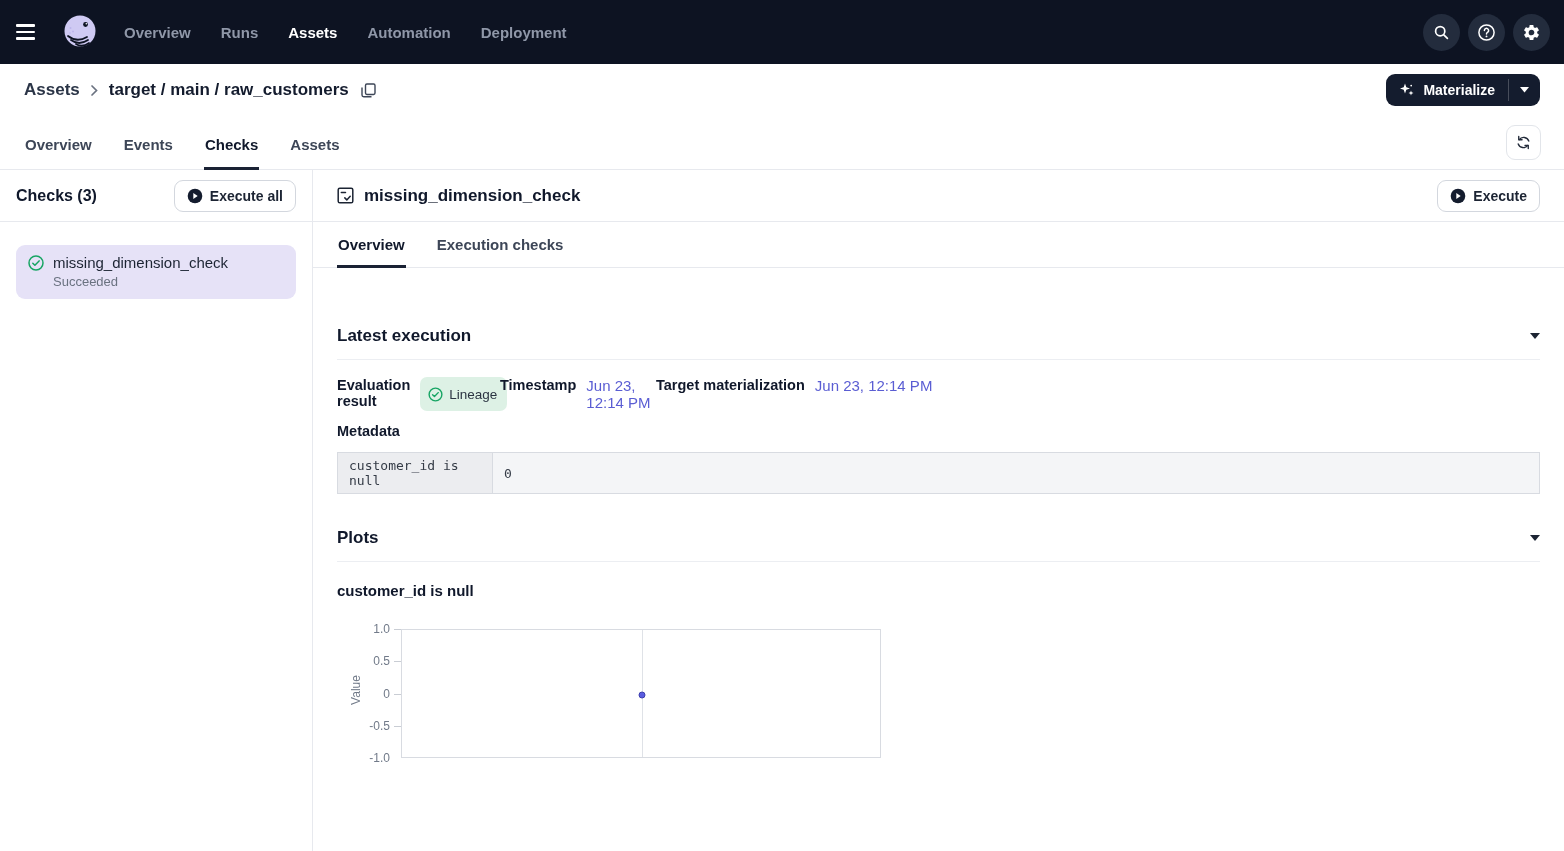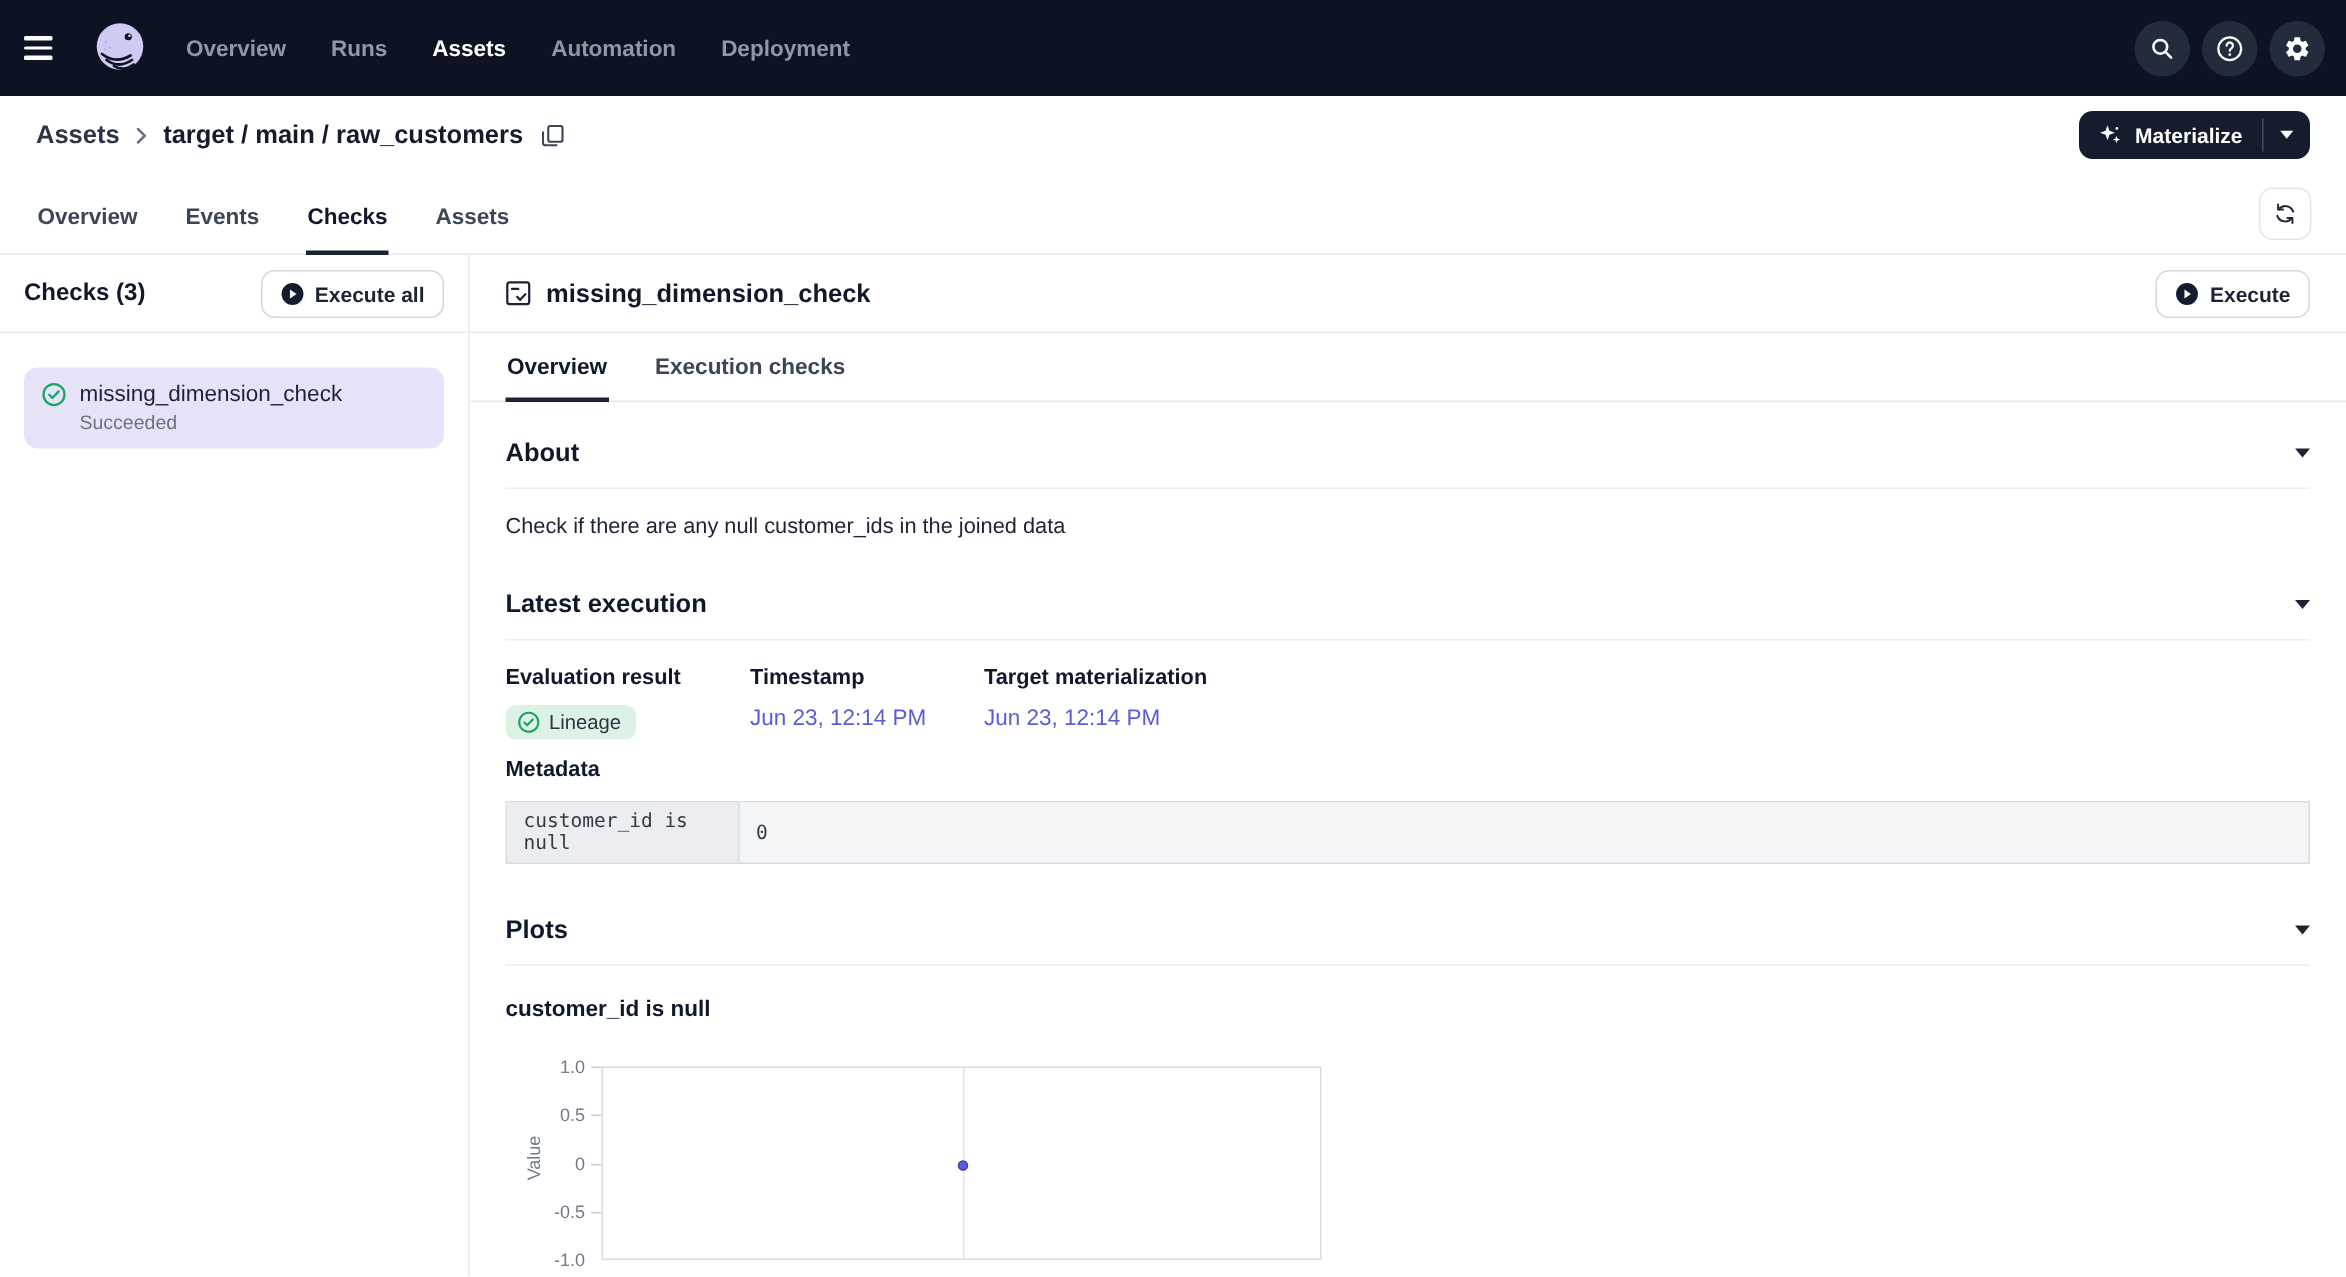--- a/index.html
+++ b/index.html
@@ -63,21 +63,21 @@
   .itab.disabled { color:#9aa3b0; }
   .scrollarea { flex:1; padding:24px; overflow:hidden; }
 
   .section-head { display:flex; align-items:center; justify-content:space-between; padding-bottom:13px; border-bottom:1px solid #eceef2; }
   .section-title { font-size:17px; font-weight:700; color:#10182b; }
   .caret { width:0; height:0; border-left:5px solid transparent; border-right:5px solid transparent; border-top:6px solid #1c2433; cursor:pointer; }
   .about-desc { margin-top:17px; font-size:14.5px; color:#1c2433; }
   .sect { margin-top:34px; }
 
   .exec-grid { display:flex; margin-top:17px; }
-  .exec-col { display:flex; flex-direction:column; gap:10px; }
+  .exec-col { display:flex; flex-direction:row; gap:10px; }
   .exec-col.c1 { width:163px; } .exec-col.c2 { width:156px; }
   .exec-col-head { font-size:14.5px; font-weight:700; color:#10182b; }
   .badge-passed { display:inline-flex; align-items:center; gap:6px; background:#ddf1e5; border-radius:7px; padding:4px 10px 4px 8px; font-size:13.5px; color:#2b3442; width:fit-content; }
   .ts-link { font-size:15px; color:#5a5dd3; text-decoration:none; cursor:pointer; }
 
   .meta-title { margin-top:12px; font-size:14.5px; font-weight:700; color:#10182b; }
   .meta-table { margin-top:13px; width:100%; border:1px solid #d8dbe1; border-collapse:collapse; }
   .meta-table td { font-family:"DejaVu Sans Mono", monospace; font-size:13px; color:#343b46; padding:5px 11px; }
   .meta-key { width:155px; background:#ecedf0; border-right:1px solid #d8dbe1; }
   .meta-val { background:#f4f5f7; }
@@ -238,27 +238,20 @@
         </button>
       </div>
 
       <div class="inner-tabs">
         <div class="itab active">Overview</div>
         <div class="itab">Execution checks</div>
       </div>
 
       <div class="scrollarea">
 
-        <div>
-          <div class="section-head">
-            <span class="section-title">About</span>
-            <span class="caret"></span>
-          </div>
-          <div class="about-desc">Check if there are any null customer_ids in the joined data</div>
-        </div>
 
         <div class="sect">
           <div class="section-head">
             <span class="section-title">Latest execution</span>
             <span class="caret"></span>
           </div>
           <div class="exec-grid">
             <div class="exec-col c1">
               <div class="exec-col-head">Evaluation result</div>
               <div class="badge-passed">

